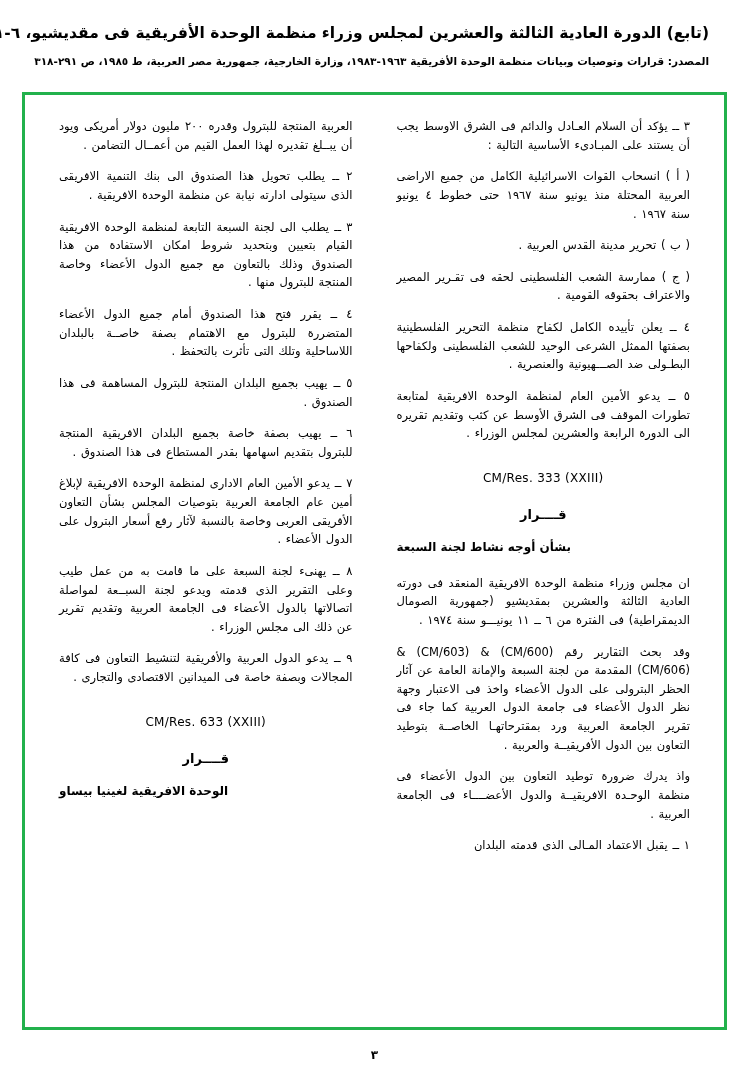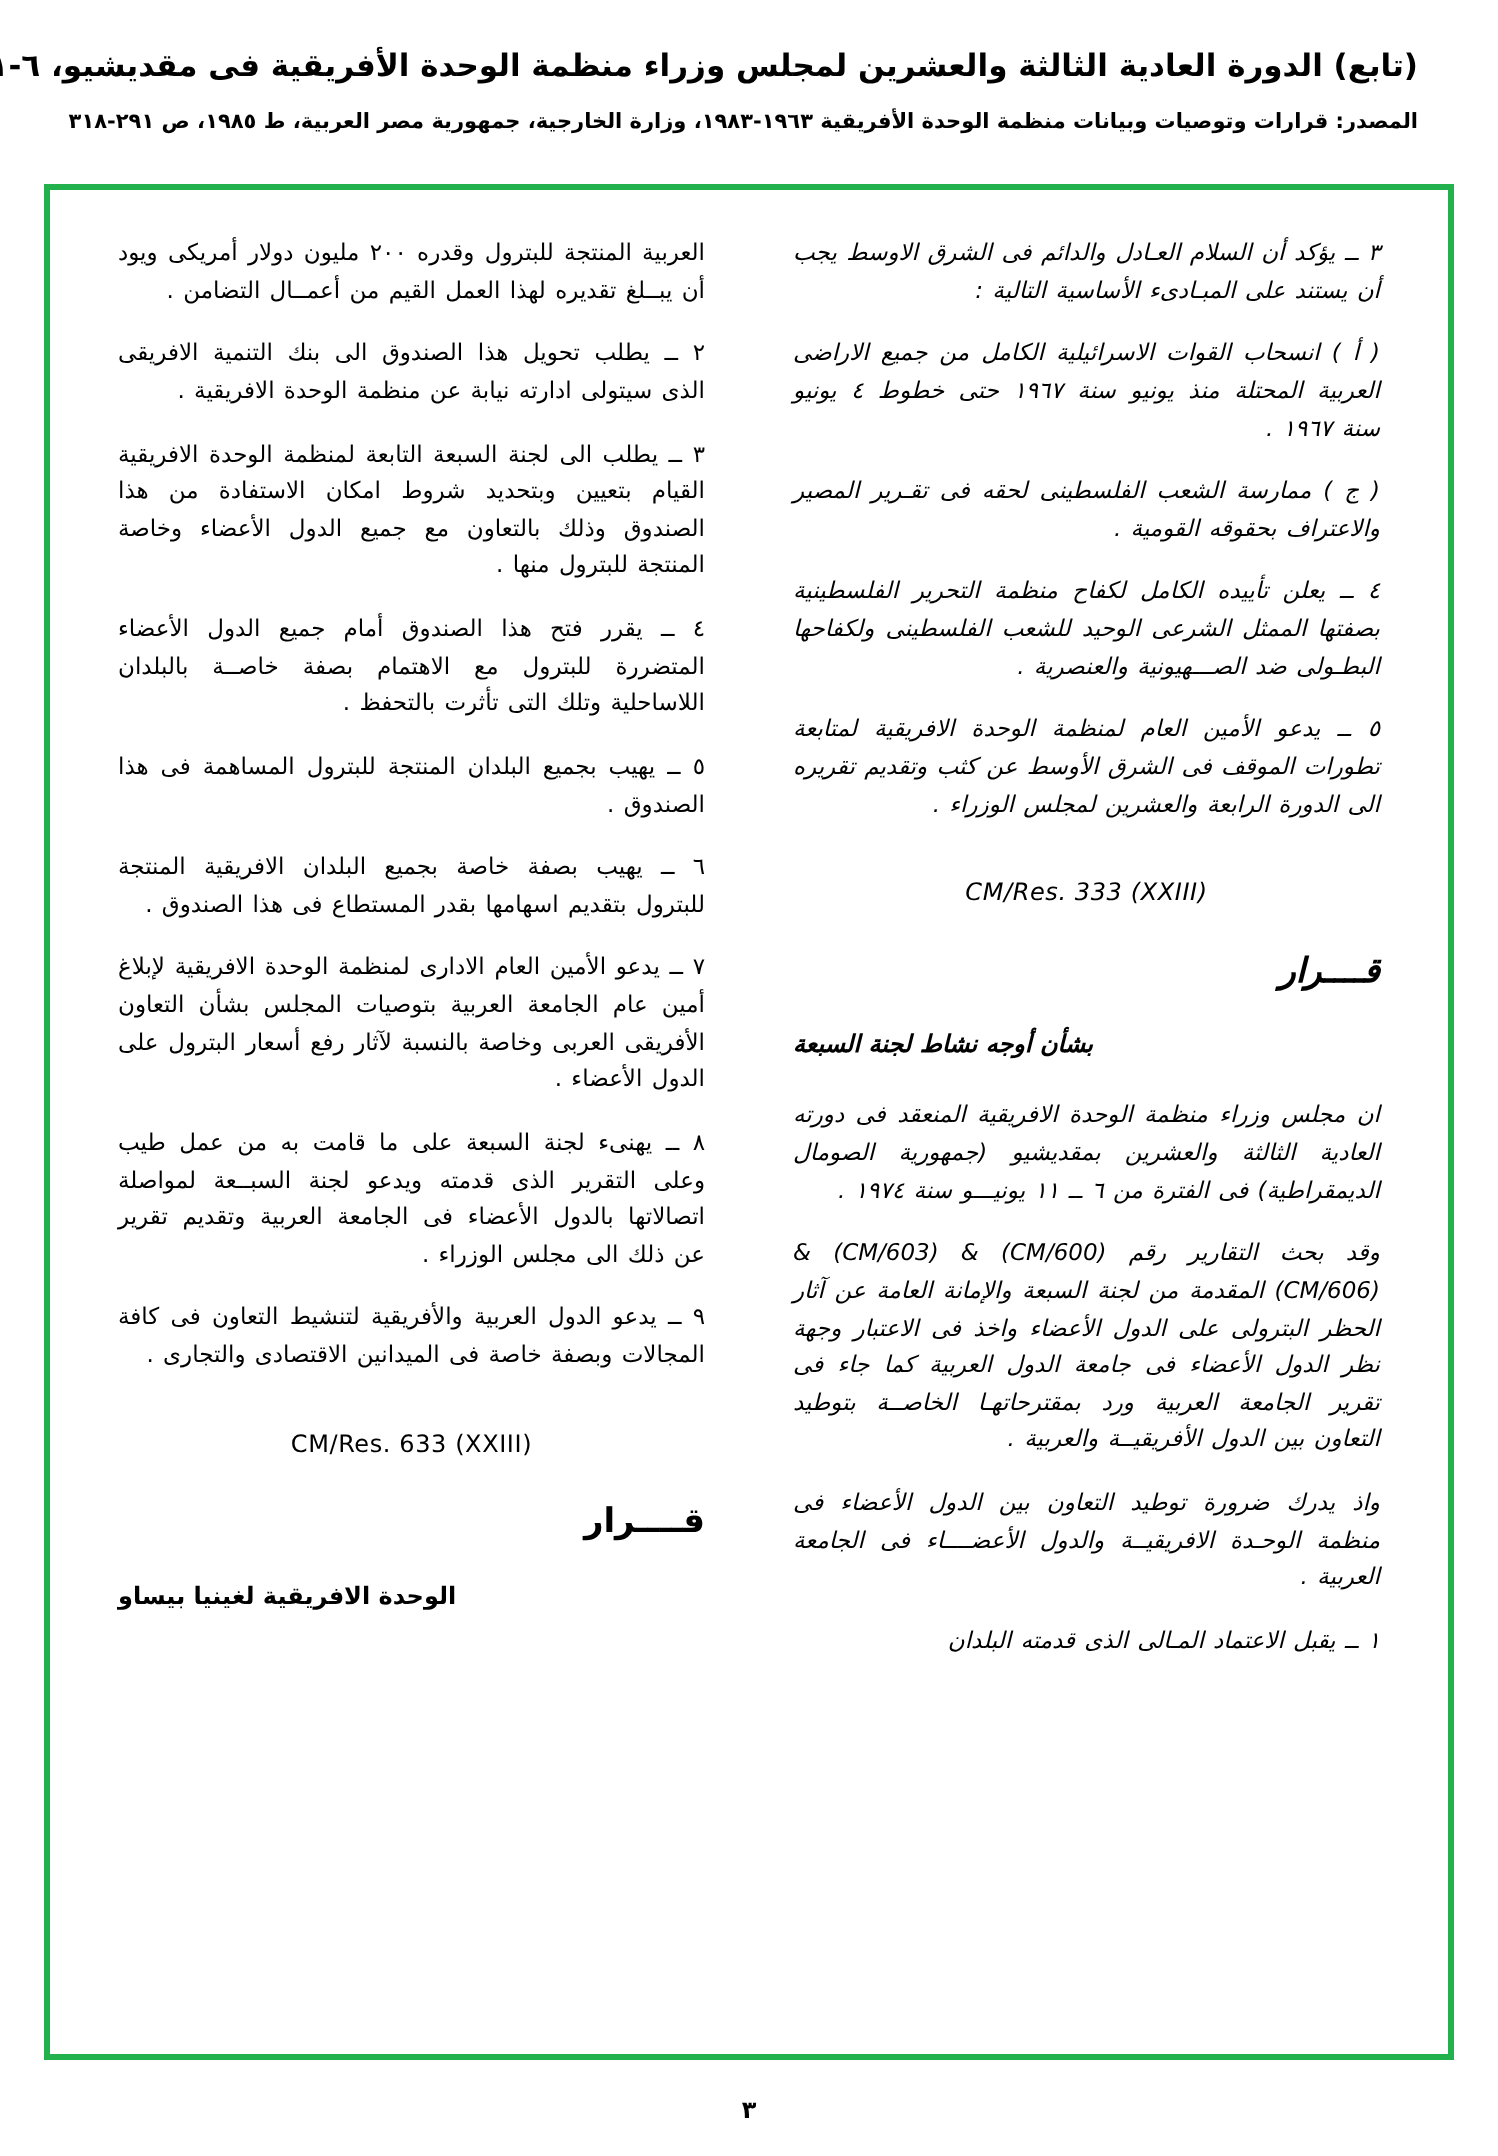--- a/index.html
+++ b/index.html
@@ -58,39 +58,40 @@
     box-sizing: border-box;
     gap: 0;
   }
   .col {
     width: 50%;
     box-sizing: border-box;
     padding: 0 16px;
     font-size: 11.5px;
     line-height: 1.62;
   }
-  .col.right { padding-left: 22px; font-style: italic; }
+  .col.right { padding-left: 22px; }
   .col.left  { padding-right: 22px; }
 
   p.para {
     margin: 0 0 13px 0;
     text-align: justify;
     text-align-last: right;
     word-spacing: 1px;
   }
 
   .res-id {
     margin: 26px 0 16px 0;
     font-size: 12px;
     text-align: center;
     letter-spacing: 0.3px;
   }
   .res-word {
+    text-align: center;
     font-weight: bold;
-    font-size: 17px;
+    font-size: 13px;
     margin: 14px 0 12px 0;
     letter-spacing: 3px;
   }
   .res-subject {
     text-align: left;
     font-weight: bold;
     font-size: 12px;
     margin: 0 0 6px 0;
     line-height: 1.7;
   }
@@ -117,20 +118,21 @@
     <div class="header-title">(تابع) الدورة العادية الثالثة والعشرين لمجلس وزراء منظمة الوحدة الأفريقية فى مقديشيو، ٦-١١ يونيه ١٩٧٤</div>
     <div class="header-source">المصدر: قرارات وتوصيات وبيانات منظمة الوحدة الأفريقية ١٩٦٣-١٩٨٣، وزارة الخارجية، جمهورية مصر العربية، ط ١٩٨٥، ص ٢٩١-٣١٨</div>
   </div>
 
   <div class="frame">
     <div class="frame-inner">
 
       <div class="col right">
         <p class="para">٣ ــ يؤكد أن السلام العـادل والدائم فى الشرق الاوسط يجب أن يستند على المبـادىء الأساسية التالية :</p>
         <p class="para">( أ ) انسحاب القوات الاسرائيلية الكامل من جميع الاراضى العربية المحتلة منذ يونيو سنة ١٩٦٧ حتى خطوط ٤ يونيو سنة ١٩٦٧ .</p>
+        <p class="para">( ب ) تحرير مدينة القدس العربية .</p>
         <p class="para">( ج ) ممارسة الشعب الفلسطينى لحقه فى تقـرير المصير والاعتراف بحقوقه القومية .</p>
         <p class="para">٤ ــ يعلن تأييده الكامل لكفاح منظمة التحرير الفلسطينية بصفتها الممثل الشرعى الوحيد للشعب الفلسطينى ولكفاحها البطـولى ضد الصـــهيونية والعنصرية .</p>
         <p class="para">٥ ــ يدعو الأمين العام لمنظمة الوحدة الافريقية لمتابعة تطورات الموقف فى الشرق الأوسط عن كثب وتقديم تقريره الى الدورة الرابعة والعشرين لمجلس الوزراء .</p>
 
         <div class="res-id">CM/Res. 333 (XXIII)</div>
         <div class="res-word">قــــرار</div>
         <div class="res-subject two">بشأن أوجه نشاط لجنة السبعة</div>
 
         <p class="para">ان مجلس وزراء منظمة الوحدة الافريقية المنعقد فى دورته العادية الثالثة والعشرين بمقديشيو (جمهورية الصومال الديمقراطية) فى الفترة من ٦ ــ ١١ يونيـــو سنة ١٩٧٤ .</p>
         <p class="para">وقد بحث التقارير رقم (CM/600) &amp; (CM/603) &amp; (CM/606) المقدمة من لجنة السبعة والإمانة العامة عن آثار الحظر البترولى على الدول الأعضاء واخذ فى الاعتبار وجهة نظر الدول الأعضاء فى جامعة الدول العربية كما جاء فى تقرير الجامعة العربية ورد بمقترحاتهـا الخاصــة بتوطيد التعاون بين الدول الأفريقيــة والعربية .</p>

